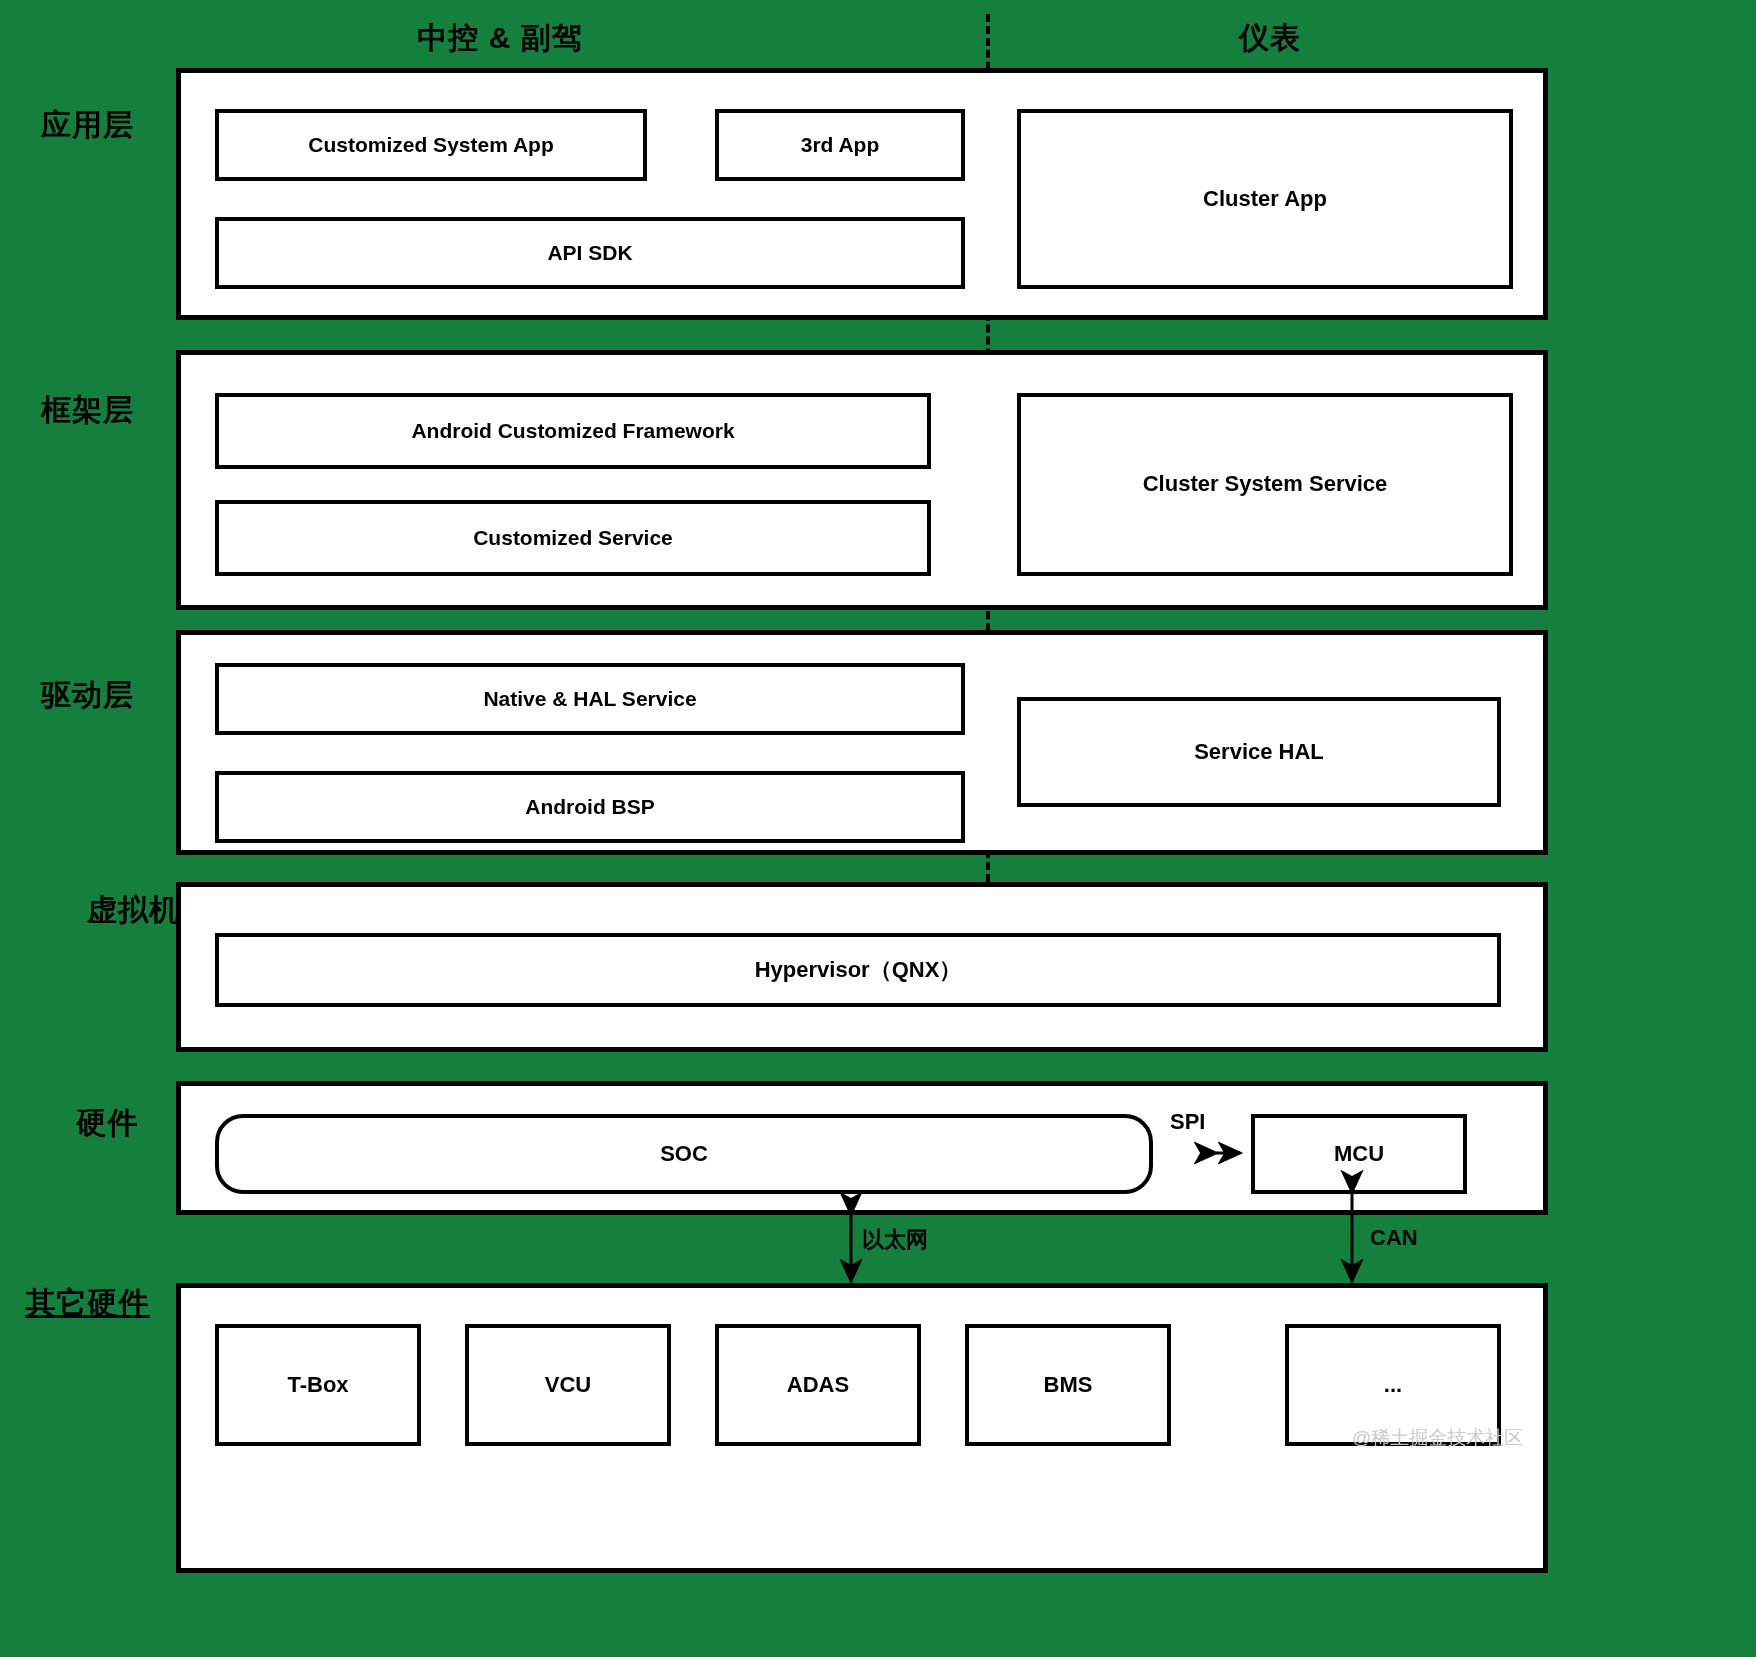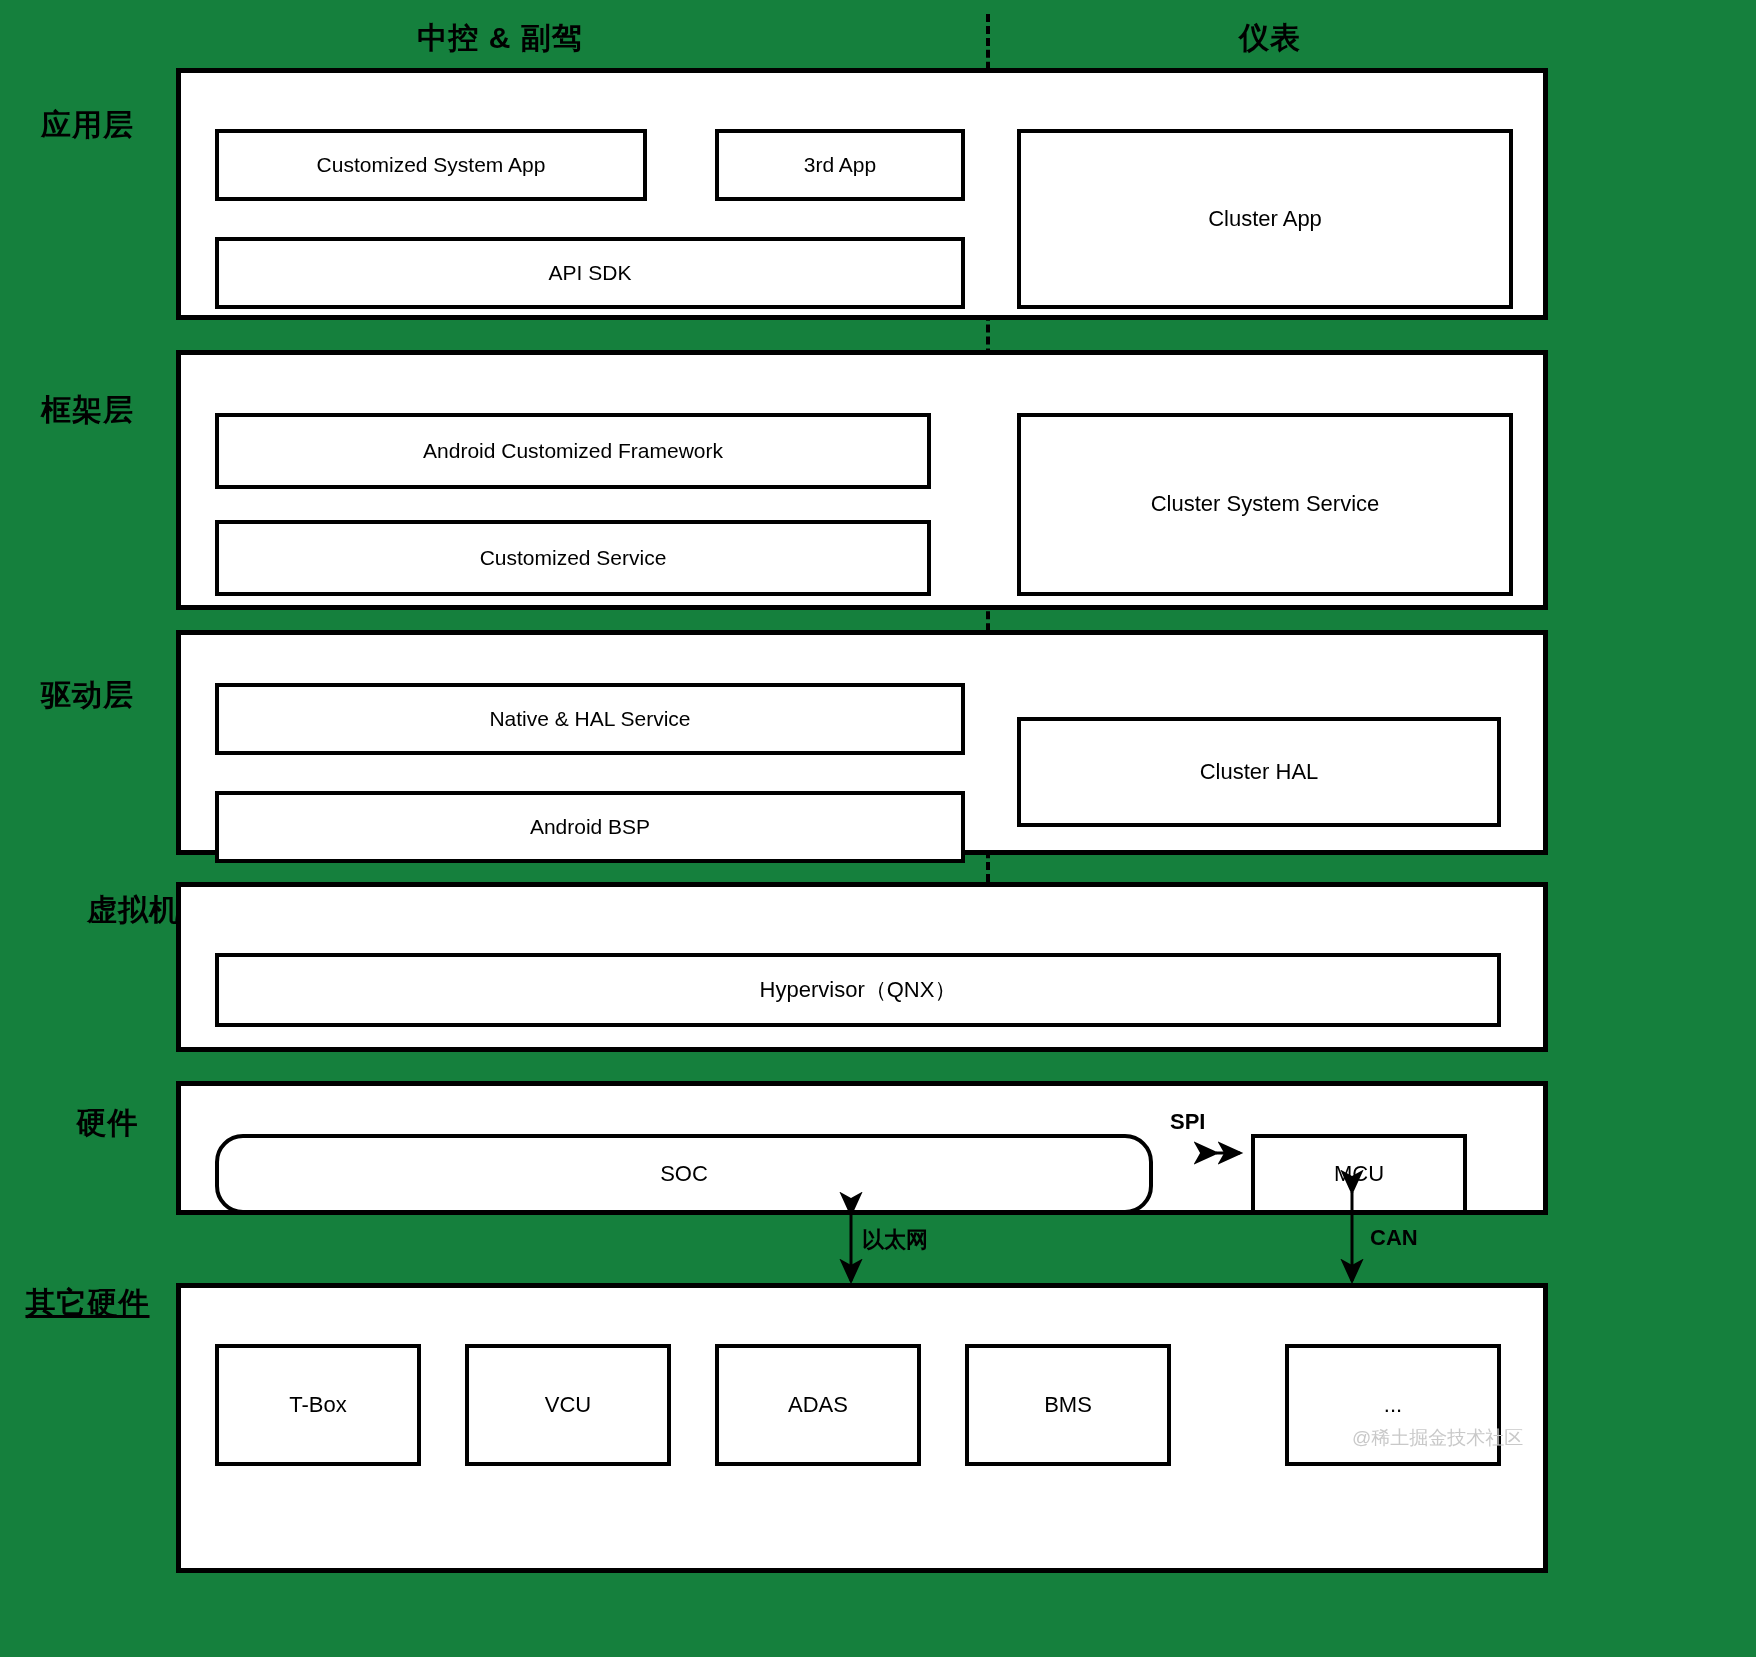--- a/index.html
+++ b/index.html
@@ -47,24 +47,23 @@
   }
 
   
   .mod {
     border: 4px solid #000000;
     background: #ffffff;
     display: flex;
     align-items: center;
     justify-content: center;
     font-size: 21px;
-    font-weight: normal;
+    font-weight: bold;
     text-align: center;
     line-height: 1.2;
-    margin-top: 20px;
   }
   .mod-lg { font-size: 22px; }
 
   
   .divider {
     border-left: 4px dashed #000000;
     width: 0;
   }
 
   
@@ -131,21 +130,21 @@
 
     <div class="abs mod mod-lg" style="left:836px; top:38px; width:496px; height:183px;">Cluster System Service</div>
   </div>
 
   <div class="abs layer-band" style="left:176px; top:630px; width:1372px; height:225px;">
 
     <div class="abs mod" style="left:34px; top:28px; width:750px; height:72px;">Native &amp; HAL Service</div>
 
     <div class="abs mod" style="left:34px; top:136px; width:750px; height:72px;">Android BSP</div>
 
-    <div class="abs mod mod-lg" style="left:836px; top:62px; width:484px; height:110px;">Cluster HAL</div>
+    <div class="abs mod mod-lg" style="left:836px; top:62px; width:484px; height:110px;">Service HAL</div>
   </div>
 
   <div class="abs layer-band" style="left:176px; top:882px; width:1372px; height:170px;">
 
     <div class="abs mod mod-lg" style="left:34px; top:46px; width:1286px; height:74px;">Hypervisor（QNX）</div>
   </div>
 
   <div class="abs layer-band" style="left:176px; top:1081px; width:1372px; height:134px;">
 
     <div class="abs mod mod-lg" style="left:34px; top:28px; width:938px; height:80px;border-radius:28px;">SOC</div>

